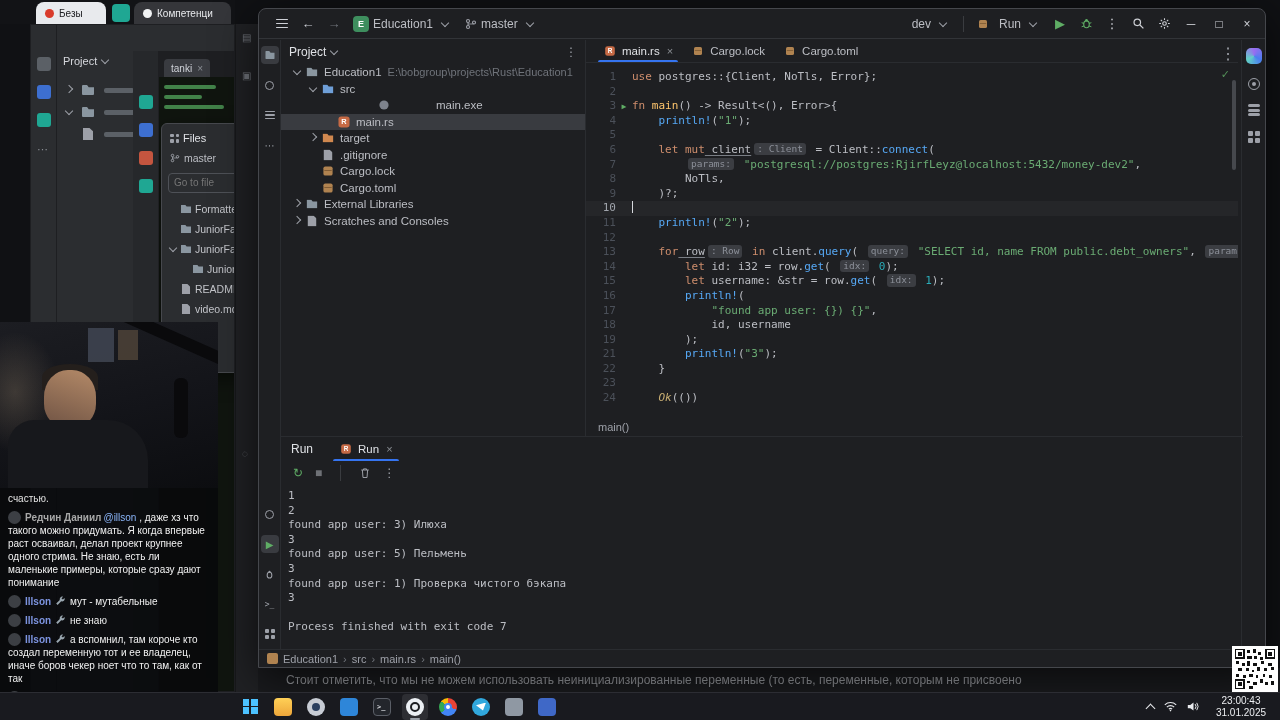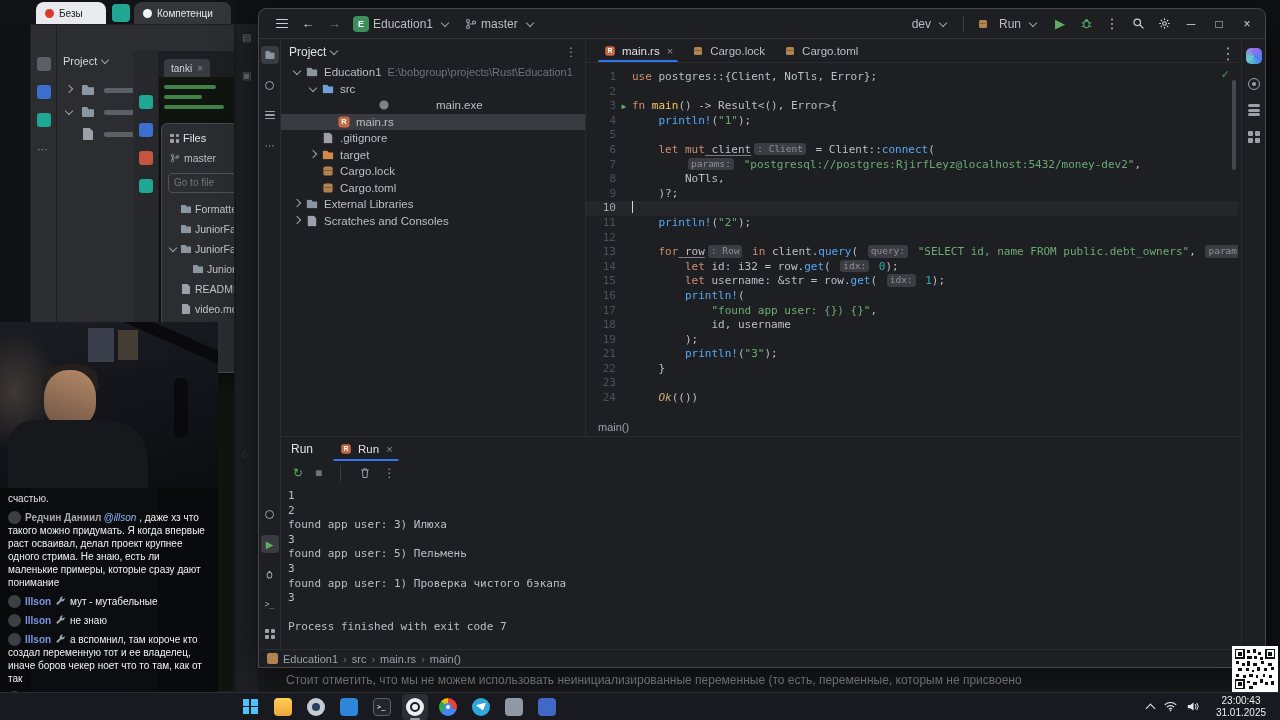--- a/index.html
+++ b/index.html
@@ -90,21 +90,21 @@
   .micarm2{ position:absolute; right:30px; top:56px; width:14px; height:60px; background:#0a0a0c; border-radius:6px; }
 
   
   #chat { left:0; top:488px; width:218px; height:204px; background:rgba(8,9,11,.88); padding:4px 8px; overflow:hidden; }
   .chatmsg { color:#f1f1f1; font-size:10px; line-height:13px; margin-bottom:6px; }
   .chatmsg.partial { color:#e3e3e3; }
   .avatar { display:inline-block; width:13px; height:13px; border-radius:50%; background:#3c3f44;
             margin-right:4px; vertical-align:-3px; }
   .chatname { font-weight:bold; margin-right:2px; }
   .badge { display:inline-block; width:10px; height:10px; vertical-align:-1px; margin:0 2px; }
-  .mention { color:#8ab4f8;font-style:italic; }
+  .mention { color:#8ab4f8; }
 
   
   #docstrip { left:258px; top:668px; width:1022px; height:24px; background:#1a1b1e; color:#97999e;
               font-size:12px; line-height:24px; padding-left:28px; white-space:nowrap; overflow:hidden; }
 
   
   #ide { left:258px; top:8px; width:1008px; height:660px; background:#1e1f22;
          border:1px solid #45474c; border-radius:8px 8px 0 0; box-shadow:0 10px 44px rgba(0,0,0,.65); }
   #ide .titlebar { position:absolute; left:0; top:0; right:0; height:30px; display:flex; align-items:center;
                    border-bottom:1px solid #323438; padding:0 4px 0 10px; color:#bcbec4; font-size:12px; }
@@ -483,28 +483,28 @@
           <span class="chv hide"></span>
           <span class="ic exe"></span>
           <span>main.exe</span>
         </div>
         <div class="tree-row selected" style="padding-left: 40px;">
           <span class="chv hide"></span>
           <span class="ic rust"></span>
           <span>main.rs</span>
         </div>
         <div class="tree-row" style="padding-left: 24px;">
+          <span class="chv r"></span>
+          <span class="ic folder-excl"></span>
+          <span>target</span>
+        </div>
+        <div class="tree-row" style="padding-left: 24px;">
           <span class="chv hide"></span>
           <span class="ic git"></span>
           <span>.gitignore</span>
-        </div>
-        <div class="tree-row" style="padding-left: 24px;">
-          <span class="chv r"></span>
-          <span class="ic folder-excl"></span>
-          <span>target</span>
         </div>
         <div class="tree-row" style="padding-left: 24px;">
           <span class="chv hide"></span>
           <span class="ic cargo"></span>
           <span>Cargo.lock</span>
         </div>
         <div class="tree-row" style="padding-left: 24px;">
           <span class="chv hide"></span>
           <span class="ic cargo"></span>
           <span>Cargo.toml</span>

